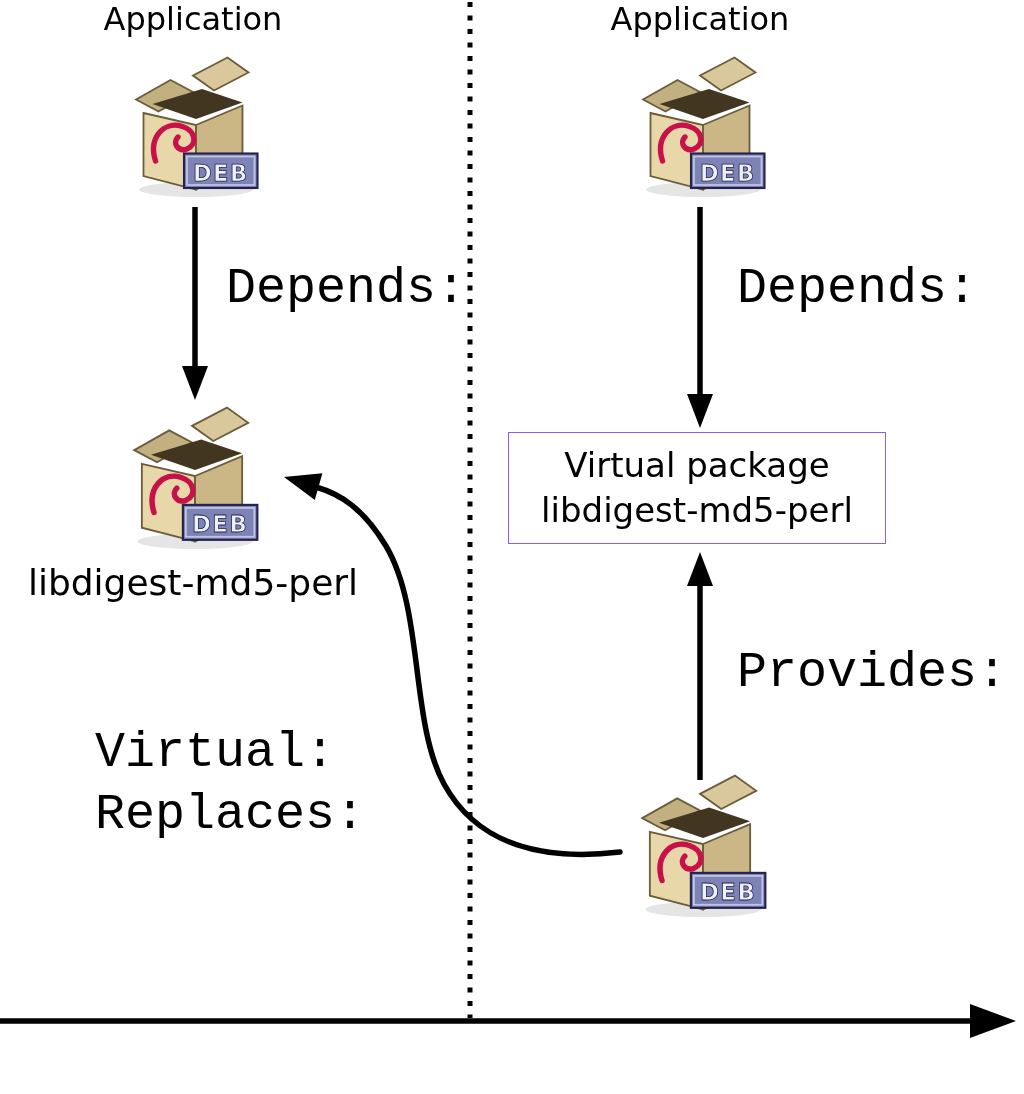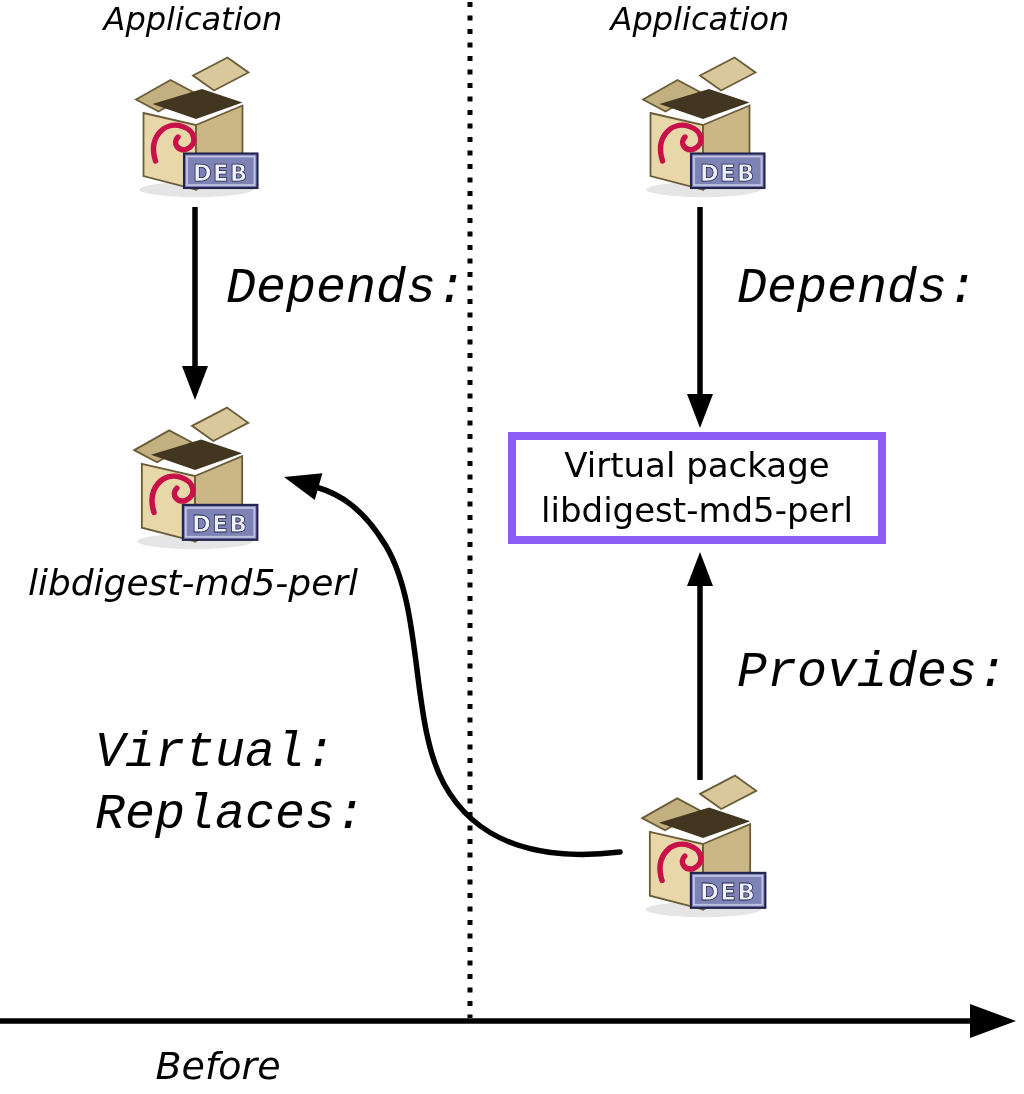--- a/index.html
+++ b/index.html
@@ -18,37 +18,36 @@
     position: absolute;
     left: 0; top: 0;
     width: 1024px;
     height: 1094px;
   }
 
   .label {
     position: absolute;
     color: #000;
     white-space: nowrap;
-    font-style: italic;
   }
   .sans { font-family: "DejaVu Sans", sans-serif; }
   .mono {
     font-family: "Liberation Mono", monospace;
     font-size: 50px;
     letter-spacing: 0;
   }
   .center { text-align: center; }
 
   .deb-svg { position: absolute; }
 
   .vbox {
     position: absolute;
     left: 508px; top: 432px;
     width: 378px; height: 112px;
-    border: 8px solid #8b5cf6;
+    border: 1px solid #8b5cf6;
     background: #ffffff;
     display: flex;
     flex-direction: column;
     align-items: center;
     justify-content: center;
     font-size: 34px;
     line-height: 1.32;
   }
 </style>
 </head>
@@ -133,16 +132,15 @@
     <div>libdigest-md5-perl</div>
   </div>
 
   <div class="label mono" style="left:737px; top:644px;">Provides:</div>
 
   <svg class="deb-svg" style="left:624px; top:768px;" width="152" height="152" viewBox="0 0 100 100">
       <use href="#deb-icon"></use>
     </svg>
 
 
-  <div class="label sans center" style="left:128px; top:1044px; width:180px; font-size:38px;">Before</div>
 
 
 </div>
 
 </body></html>

